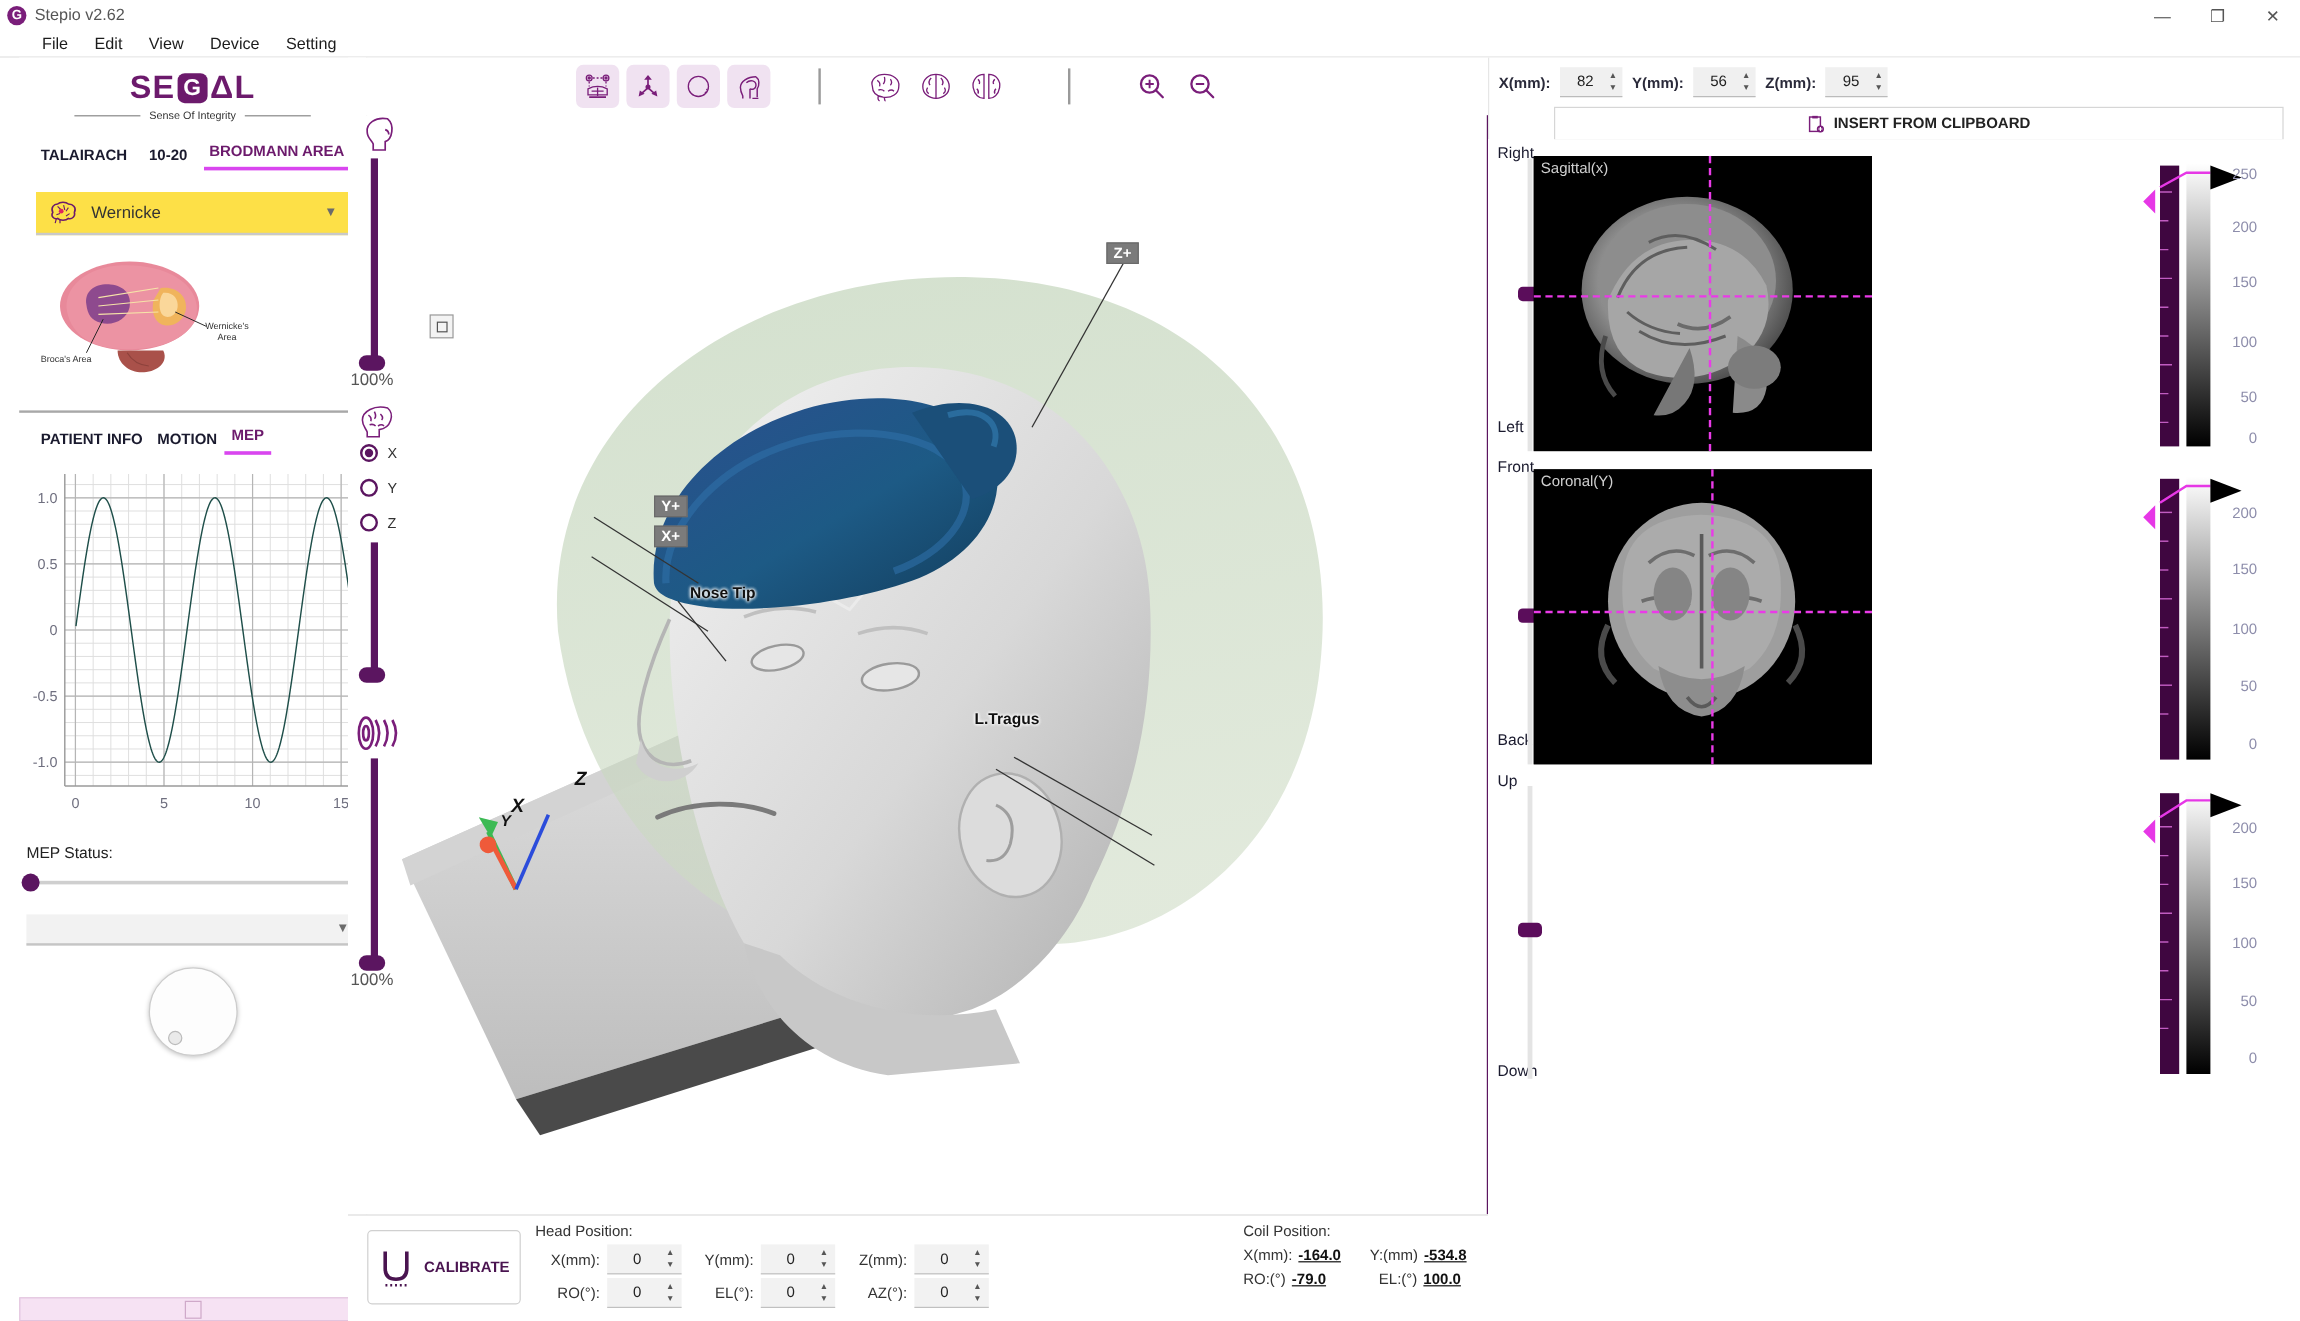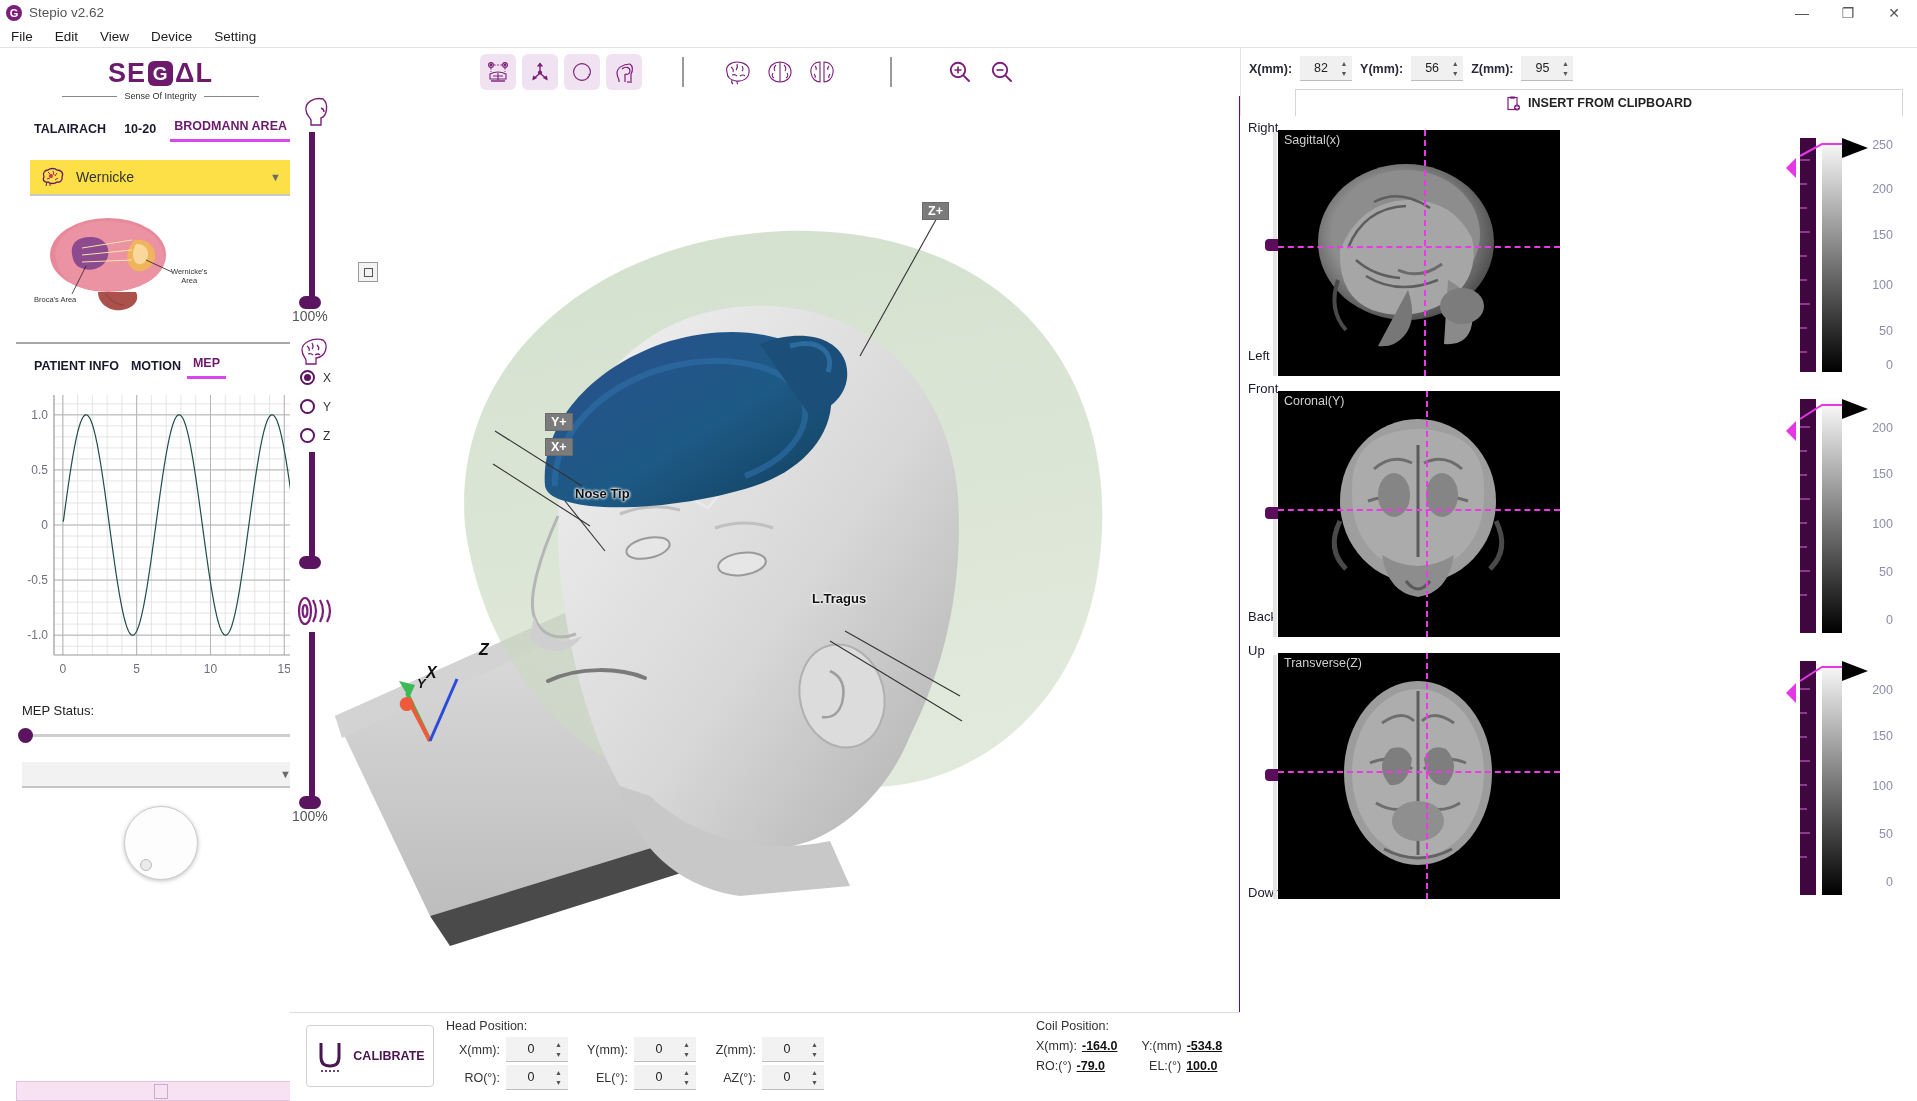--- a/index.html
+++ b/index.html
@@ -24,21 +24,21 @@
     display:flex;align-items:center;justify-content:center;
     margin-left:6px;margin-right:7px;
   }
   .tb-title { font-size:13.5px; color:#555; }
   .tb-buttons { margin-left:auto; display:flex; height:26px; }
   .tb-btn { width:46px;height:26px;display:flex;align-items:center;justify-content:center;color:#555;font-size:14px;}
 
   
   .menubar {
     position:absolute; top:26px; left:0; width:1917px; height:22px;
-    display:flex; align-items:center; padding-left:0; gap:0px;
+    display:flex; align-items:center; padding-left:24px; gap:0px;
     border-bottom:1px solid #e2e2e2; background:#fff;
   }
   .menu-item { padding:2px 11px; font-size:13.5px; color:#1c1c1c; cursor:default;}
 
   
   .left-panel {
     position:absolute; top:48px; left:16px; width:290px; height:1053px;
     background:#fff; border-right:1px solid #d8d8d8;
   }
   .brand { padding-top:10px; text-align:center; }
@@ -238,21 +238,21 @@
   .mri-ticks { position:absolute; left:0; width:8px; }
   .mri-img {
     position:absolute; left:38px; background:#000; overflow:hidden;
   }
   .mri-title {
     position:absolute; left:6px; top:3px; color:#cfcfcf; font-size:12.5px; z-index:5;
   }
   .cross-h { position:absolute; height:0; border-top:2px dashed #ea3ae8; left:0; width:100%; }
   .cross-v { position:absolute; width:0; border-left:2px dashed #ea3ae8; top:0; height:100%; }
   .mri-scale { position:absolute; }
-  .sc-num { position:absolute; right:24px; font-size:12.5px; color:#8d8dab;text-align:right; }
+  .sc-num { position:absolute; right:36px; font-size:12.5px; color:#8d8dab;text-align:right; }
 </style>
 </head>
 <body>
 
 <div id="app">
 
   <div class="titlebar">
     <div class="tb-logo">G</div>
     <div class="tb-title">Stepio v2.62</div>
     <div class="tb-buttons">
@@ -924,38 +924,20 @@
       </div>
     </div>
 
     <div class="mri-slot" style="top:523px;height:262px;">
       <div class="mri-sidelabel" style="top:4px;">Up</div>
       <div class="mri-sidelabel" style="top:246px;">Down</div>
       <div class="mri-slider" style="top:16px;height:244px;">
         <div class="mri-strack" style="top:0;height:244px;"></div>
         <div class="mri-sknob" style="top:114px;"></div>
       </div>
-      <div class="mri-img" style="top:14px;width:282px;height:246px;">
-        <div class="mri-title">Transverse(Z)</div>
-        <svg width="282" height="246" viewBox="0 0 282 246">
-          <rect width="282" height="246" fill="#000"></rect>
-          <ellipse cx="140" cy="120" rx="74" ry="92" fill="#9c9c9c"></ellipse>
-          <ellipse cx="140" cy="120" rx="66" ry="84" fill="#adadad"></ellipse>
-          <path d="M140 38 v164" stroke="#5e5e5e" stroke-width="3"></path>
-          <path d="M104 70 q20 -14 32 -2 M176 70 q-20 -14 -32 -2" stroke="#6e6e6e" stroke-width="3" fill="none"></path>
-          <path d="M92 110 q22 -10 42 6 M188 110 q-22 -10 -42 6" stroke="#6e6e6e" stroke-width="3" fill="none"></path>
-          <path d="M98 150 q20 12 38 2 M182 150 q-20 12 -38 2" stroke="#6e6e6e" stroke-width="3" fill="none"></path>
-          <path d="M112 96 q16 -6 22 10 q-4 28 -22 26 q-16 -18 0 -36 Z" fill="#7e7e7e"></path>
-          <path d="M168 96 q-16 -6 -22 10 q4 28 22 26 q16 -18 0 -36 Z" fill="#7e7e7e"></path>
-          <ellipse cx="140" cy="168" rx="26" ry="20" fill="#8f8f8f"></ellipse>
-          <path d="M106 196 q34 18 68 0" stroke="#626262" stroke-width="3" fill="none"></path>
-        </svg>
-        <div class="cross-h" style="top:118px;"></div>
-        <div class="cross-v" style="left:148px;"></div>
-      </div>
       <div class="mri-scale" style="left:320px; top:14px; width:357px; height:246px;">
         <svg width="357" height="246" viewBox="0 0 357 246" style="position:absolute;left:0;top:0;">
           <rect x="240" y="8" width="16" height="234" fill="#3f0640"></rect>
           <rect x="262" y="6" width="20" height="236" fill="url(#gradScale)"></rect>
           <g stroke="#c15cc1" stroke-width="1.2">
             <path d="M240 36 h10"></path>
               <path d="M240 60 h7"></path>
               <path d="M240 84 h7"></path>
               <path d="M240 108 h10"></path>
             <path d="M240 132 h7"></path>

